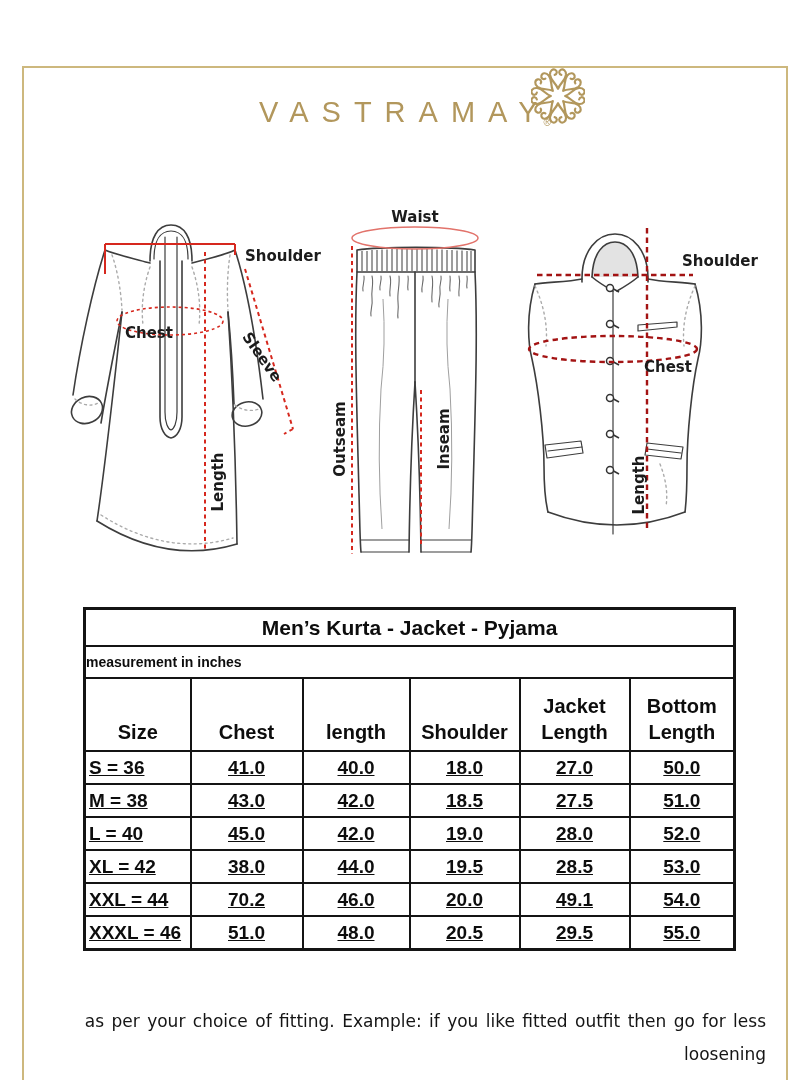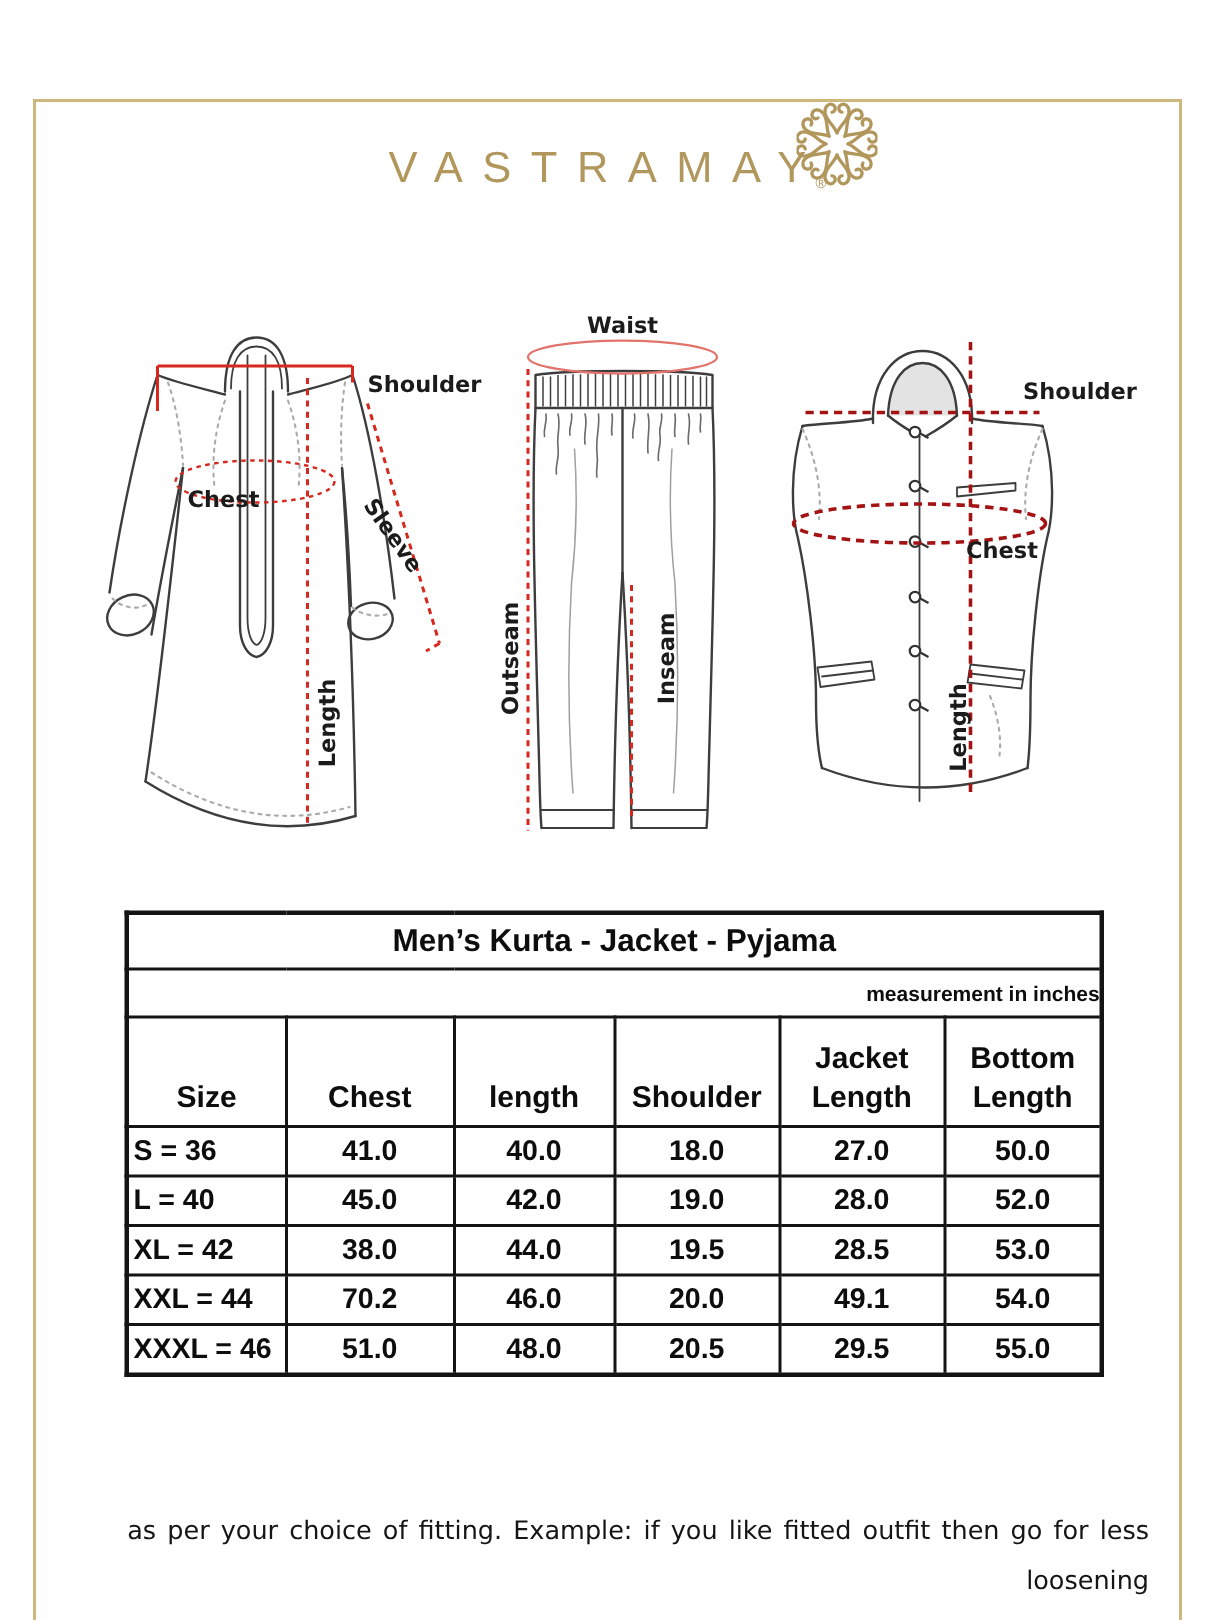--- a/index.html
+++ b/index.html
@@ -36,24 +36,24 @@
   .gather{fill:none;stroke:#6b6b6b;stroke-width:1.1;stroke-linecap:round;}
   .crease{fill:none;stroke:#9f9f9f;stroke-width:1;}
   .dlabel{font:700 15px "DejaVu Sans",sans-serif;fill:var(--ink);}
 
   
   .size-table{position:absolute;left:83px;top:563px;width:650px;border-collapse:collapse;
       table-layout:fixed;color:#0d0d0d;}
   .size-table,.size-table th,.size-table td{border:2px solid #141414;}
   .size-table{border-width:3px;}
   .title-row th{height:35px;font-size:21px;font-weight:700;text-align:center;padding:0;}
-  .subtitle-row th{height:30px;font-size:14px;font-weight:700;text-align:right;padding:0;}
+  .subtitle-row th{height:30px;font-size:14px;font-weight:700;text-align:left;padding:0;}
   .header-row th{height:66px;font-size:20px;font-weight:700;
       vertical-align:bottom;padding:0 0 5px 0;white-space:pre-line;line-height:1.3;}
-  .size-table tbody td{height:31px;font-size:19px;font-weight:700;text-align:center;padding:0;}
+  .size-table tbody td{height:31px;font-size:19px;font-weight:700;text-align:center;padding:0;text-decoration:underline;}
   .size-table tbody td.size-col{text-align:left;padding-left:3px;}
 
   
   .note{position:absolute;top:961px;right:44px;text-align:right;
       font-family:"DejaVu Sans",sans-serif;font-size:17px;line-height:33px;
       color:#151515;word-spacing:2px;}
 </style>
 </head>
 <body>
 
@@ -244,20 +244,28 @@
     <tbody id="table-body">
         <tr>
           <td class="size-col">S = 36</td>
           <td>41.0</td>
           <td>40.0</td>
           <td>18.0</td>
           <td>27.0</td>
           <td>50.0</td>
         </tr>
         <tr>
+          <td class="size-col">M = 38</td>
+          <td>43.0</td>
+          <td>42.0</td>
+          <td>18.5</td>
+          <td>27.5</td>
+          <td>51.0</td>
+        </tr>
+        <tr>
           <td class="size-col">L = 40</td>
           <td>45.0</td>
           <td>42.0</td>
           <td>19.0</td>
           <td>28.0</td>
           <td>52.0</td>
         </tr>
         <tr>
           <td class="size-col">XL = 42</td>
           <td>38.0</td>

